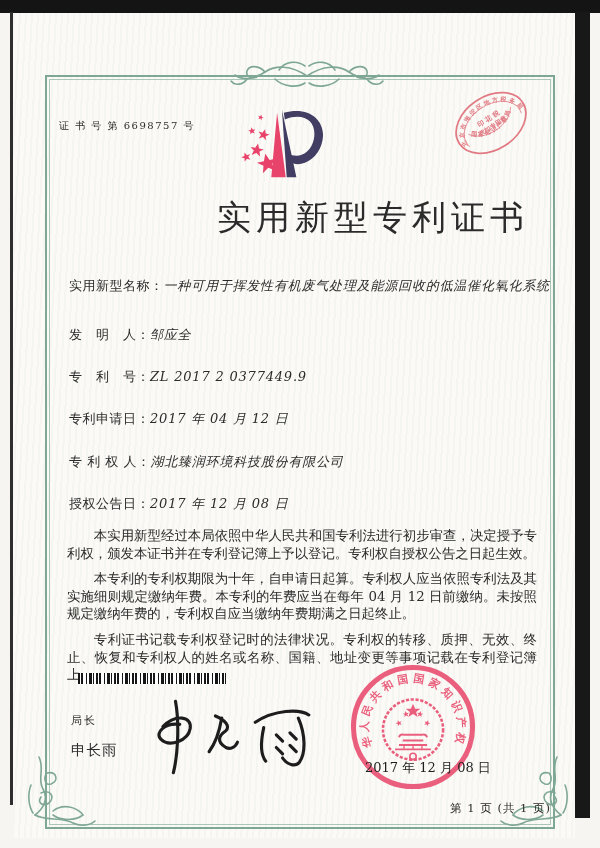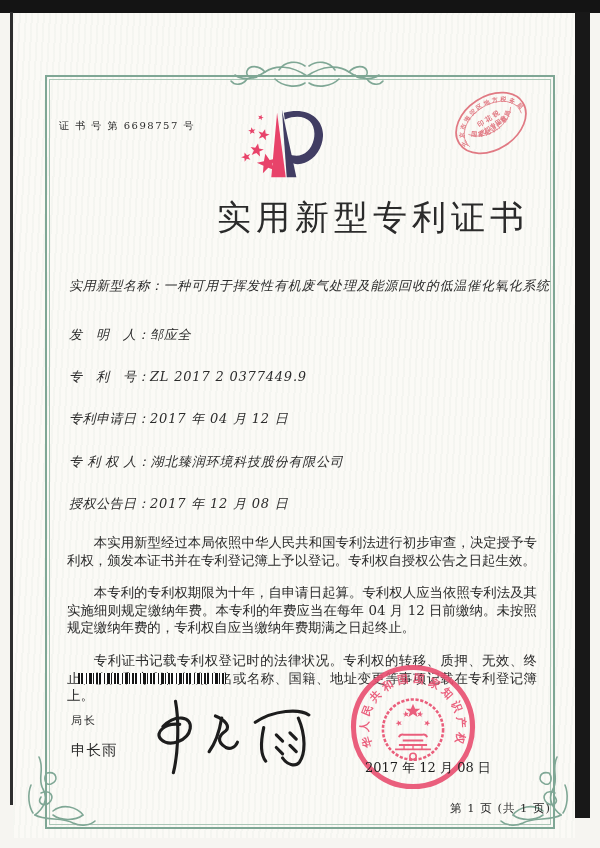--- a/index.html
+++ b/index.html
@@ -27,24 +27,24 @@
     content:''; position:absolute; inset:2px; border:1px solid #a9c6b6; pointer-events:none;
   }
   .orn { position:absolute; }
   .cert-no { position:absolute; left:46px; top:106px; font-size:10px; letter-spacing:1.5px; }
   .logo { position:absolute; left:222px; top:90px; width:88px; height:82px; }
   .title {
     position:absolute; left:32px; top:182px; width:562px; text-align:center;
     font-size:34px; font-weight:normal; letter-spacing:5px;padding-left:47px;
   }
   .field { position:absolute; left:56px; width:470px; font-size:13px; white-space:nowrap; }
-  .field .flabel { letter-spacing:0.5px;font-style:italic; }
+  .field .flabel { letter-spacing:0.5px; }
   .field .fvalue { letter-spacing:0.8px;font-style:italic; }
   .paras { position:absolute; left:54px; top:506px; width:470px; font-size:13.4px; line-height:17.6px; }
-  .paras p { margin:15px 0 1px 0; text-indent:2em; text-align:justify; }
+  .paras p { margin:8px 0 1px 0; text-indent:2em; text-align:justify; }
   .barcode {
     position:absolute; left:65px; top:660px; width:148px; height:11px;
     background:repeating-linear-gradient(90deg,#161616 0 2px,#fff 2px 3px,#161616 3px 5px,#fff 5px 8px,#161616 8px 9px,#fff 9px 11px,#161616 11px 14px,#fff 14px 15px,#161616 15px 16px,#fff 16px 18px);
   }
   .signer-title { position:absolute; left:58px; top:700px;  font-size:11px; letter-spacing:2px; }
   .signer-name  { position:absolute; left:58px; top:728px;  font-size:14.5px; letter-spacing:1px; }
   .signature { position:absolute; left:120px; top:682px; width:190px; height:84px; z-index:1; }
   .seal { position:absolute; left:336px; top:650px; width:128px; height:128px; z-index:2; opacity:0.9; }
   .seal-date { position:absolute; left:352px; top:746px; z-index:3; font-size:13px; color:#1e1e1e; white-space:nowrap; }
   .footer { position:absolute; left:32px; top:788px; width:506px; text-align:right; font-size:11.5px; letter-spacing:1px; }

